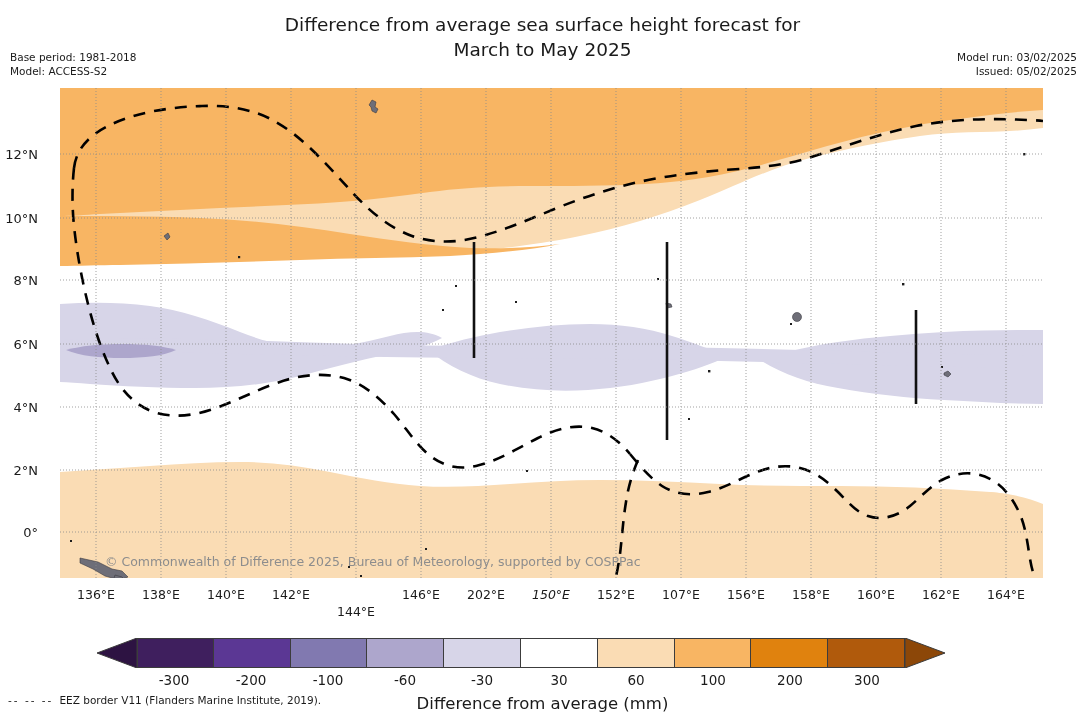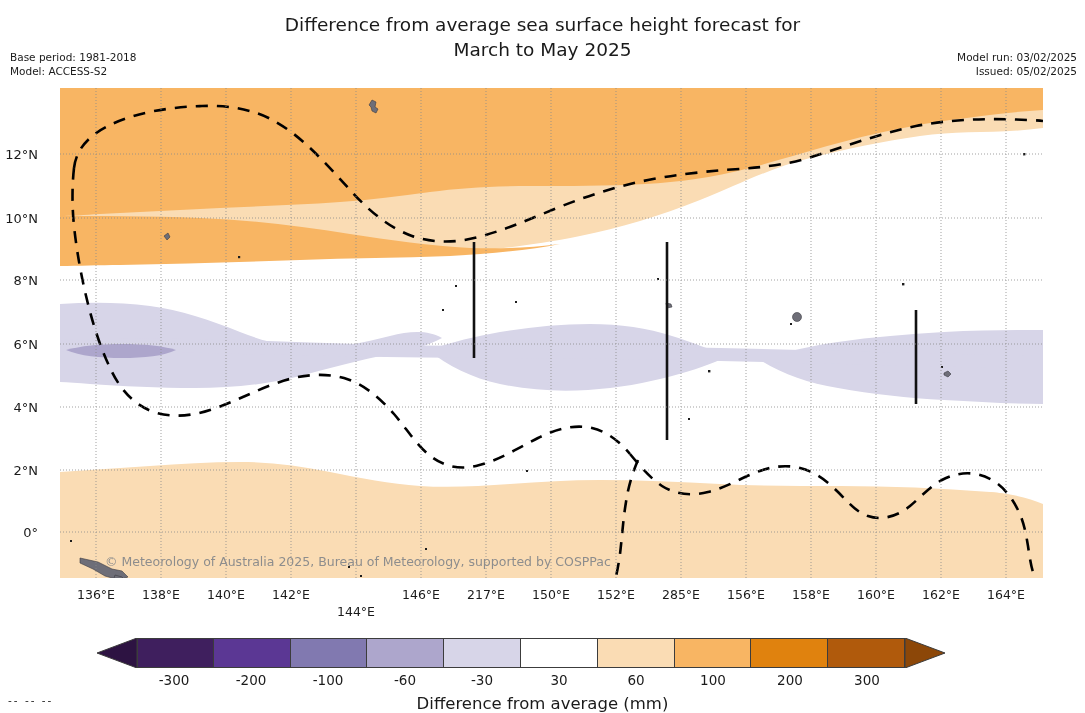--- a/index.html
+++ b/index.html
@@ -244,41 +244,41 @@
           <line x1="0" y1="130" x2="983" y2="130"></line>
           <line x1="0" y1="192" x2="983" y2="192"></line>
           <line x1="0" y1="256" x2="983" y2="256"></line>
           <line x1="0" y1="319" x2="983" y2="319"></line>
           <line x1="0" y1="382" x2="983" y2="382"></line>
           <line x1="0" y1="444" x2="983" y2="444"></line>
         </g>
       </g>
     </svg>
 
-    <div class="watermark">© Meteorology of Australia 2025, Bureau of Meteorology, supported by COSPPac</div>
+    <div class="watermark">© Commonwealth of Difference 2025, Bureau of Meteorology, supported by COSPPac</div>
   </div>
 
   <div class="ytick" style="top:154px;">12°N</div>
   <div class="ytick" style="top:218px;">10°N</div>
   <div class="ytick" style="top:280px;">8°N</div>
   <div class="ytick" style="top:344px;">6°N</div>
   <div class="ytick" style="top:407px;">4°N</div>
   <div class="ytick" style="top:470px;">2°N</div>
   <div class="ytick" style="top:532px;">0°</div>
 
   <div class="xtick" style="left:96px;">136°E</div>
   <div class="xtick" style="left:161px;">138°E</div>
   <div class="xtick" style="left:226px;">140°E</div>
   <div class="xtick" style="left:291px;">142°E</div>
   <div class="xtick" style="left:356px;margin-top:17px;">144°E</div>
   <div class="xtick" style="left:421px;">146°E</div>
-  <div class="xtick" style="left:486px;">217°E</div>
-  <div class="xtick" style="left:551px;">150°E</div>
+  <div class="xtick" style="left:486px;">202°E</div>
+  <div class="xtick" style="left:551px;font-style:italic;">150°E</div>
   <div class="xtick" style="left:616px;">152°E</div>
-  <div class="xtick" style="left:681px;">285°E</div>
+  <div class="xtick" style="left:681px;">107°E</div>
   <div class="xtick" style="left:746px;">156°E</div>
   <div class="xtick" style="left:811px;">158°E</div>
   <div class="xtick" style="left:876px;">160°E</div>
   <div class="xtick" style="left:941px;">162°E</div>
   <div class="xtick" style="left:1006px;">164°E</div>
 
   <div class="cbar-wrap">
 
     <svg class="cbar-arrow" style="left:97px;" viewBox="0 0 40 30">
       <polygon points="40,0 40,30 0,15" id="cb-under" stroke="#3c3c3c" stroke-width="1" fill="#2d1342"></polygon>
@@ -310,15 +310,16 @@
     <div class="cbar-label" style="left:636px;">60</div>
     <div class="cbar-label" style="left:713px;">100</div>
     <div class="cbar-label" style="left:790px;">200</div>
     <div class="cbar-label" style="left:867px;">300</div>
 
     <div class="cbar-title">Difference from average (mm)</div>
   </div>
 
   <div class="footer">
     <span class="footer-dashes">--  --  --</span>
+    <span>EEZ border V11 (Flanders Marine Institute, 2019).</span>
   </div>
 
 </div>
 
 </body></html>

